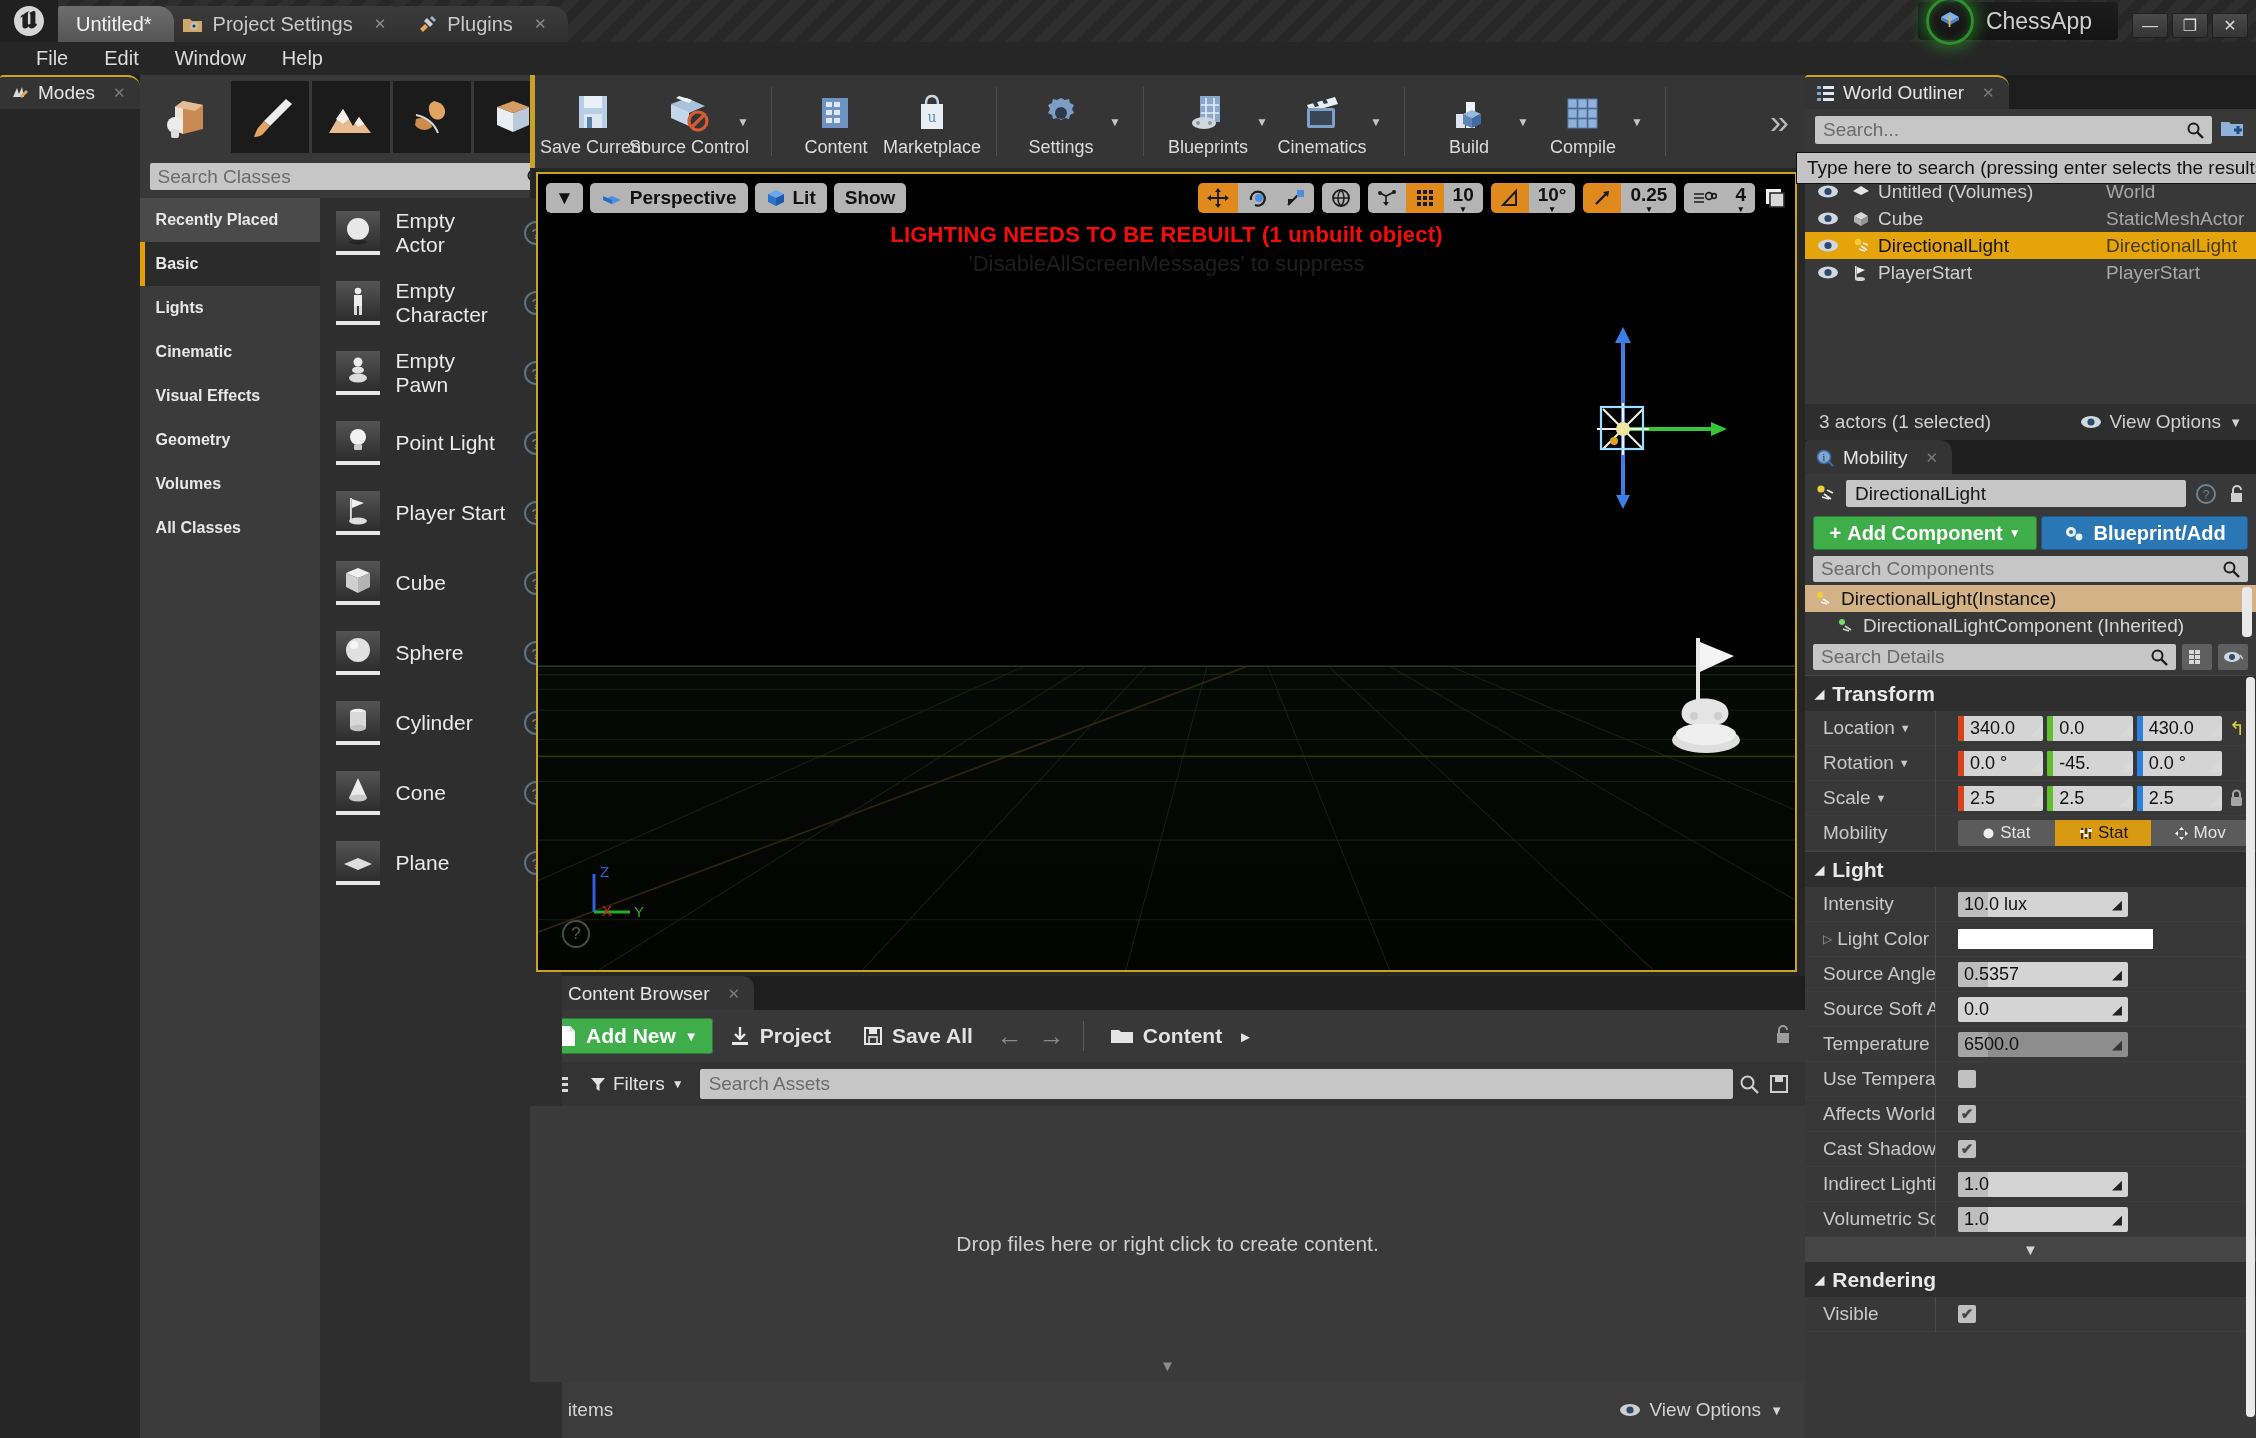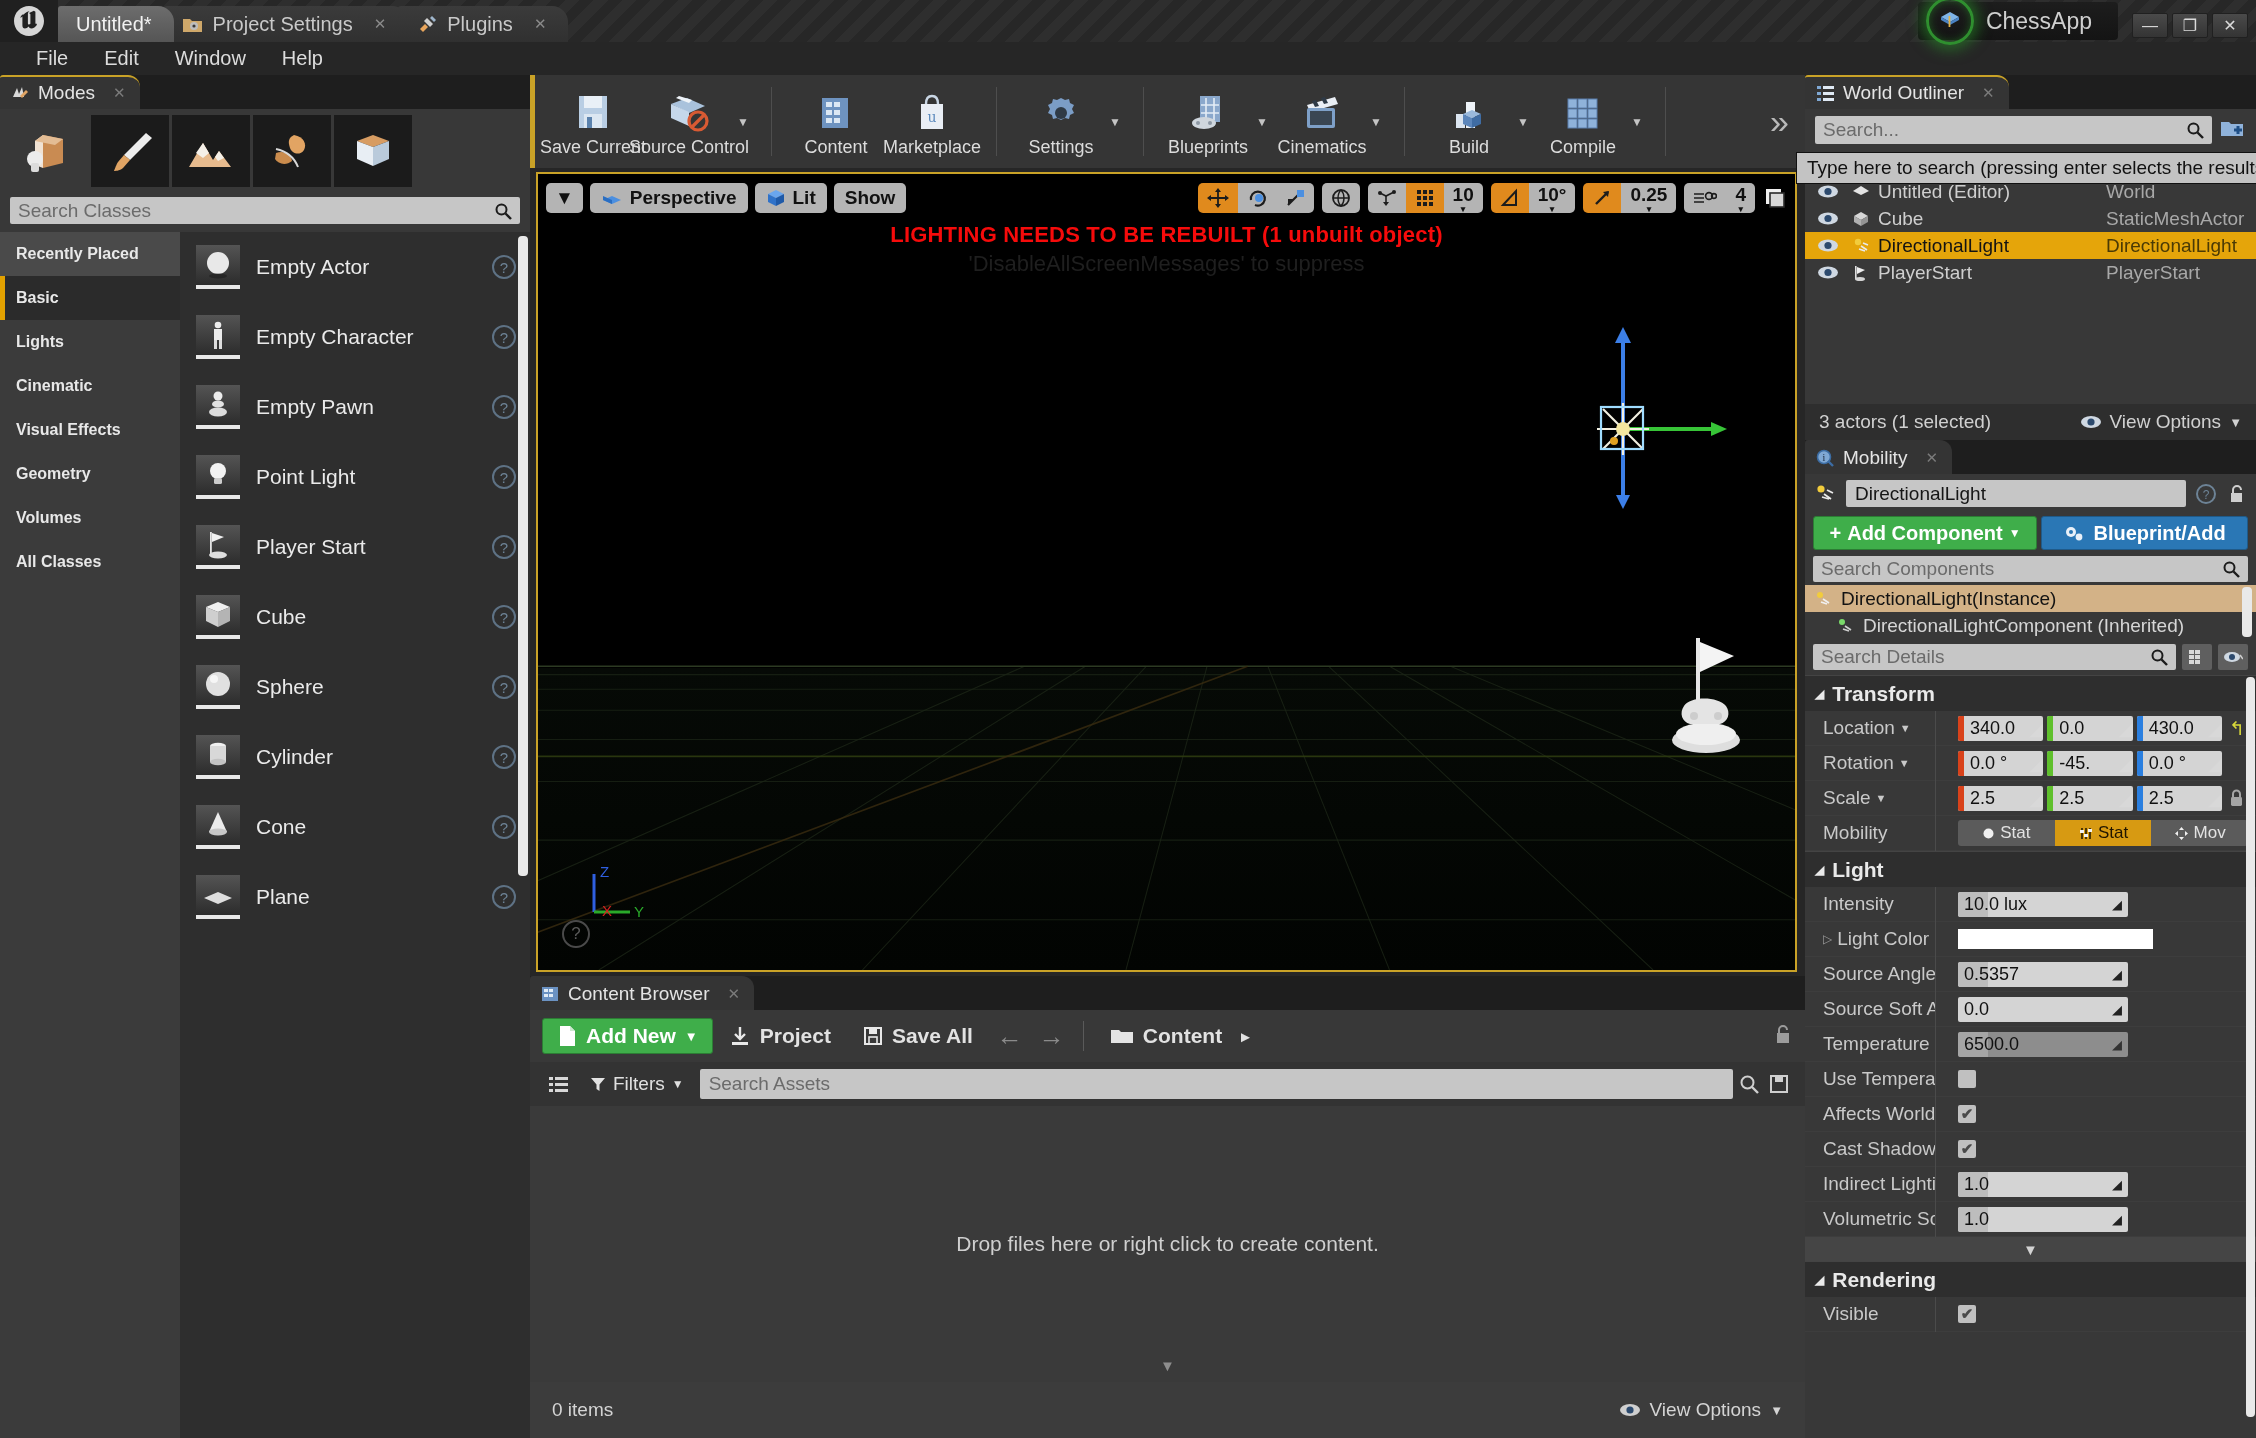--- a/index.html
+++ b/index.html
@@ -36,21 +36,21 @@
       display:flex; align-items:center; justify-content:center; color:#dadada; font-size:16px; border-radius:2px; }
 
   
   .menubar{ height:33px; background:#262626; display:flex; align-items:center; padding-left:18px; gap:0; }
   .menubar .mi{ padding:3px 18px; font-size:20px; color:#dcdcdc; }
 
   
   .body{ flex:1 1 auto; display:flex; min-height:0; }
 
   
-  .leftcol{ width:530px; flex:0 0 530px; display:flex; flex-direction:column; background:#262626; min-height:0; }
+  .leftcol{ width:530px; flex:0 0 530px; display:flex; flex-direction:row; background:#262626; min-height:0; }
   .paneltab{ height:34px; display:inline-flex; align-items:center; gap:8px; padding:0 14px 0 10px;
       background:#343434; border-top:2px solid #c9a227; border-radius:3px 12px 0 0; font-size:19px; color:#e4e4e4; }
   .paneltab .x{ color:#7b7b7b; font-size:15px; margin-left:10px; }
   .tabrow{ display:flex; align-items:flex-end; height:34px; background:#1e1e1e; }
   .modespanel{ background:#383838; flex:1 1 auto; display:flex; flex-direction:column; min-height:0; }
   .modeicons{ display:flex; gap:3px; padding:6px 10px 8px 10px; }
   .modeicon{ width:78px; height:72px; background:#1b1b1b; display:flex; align-items:center; justify-content:center; }
   .modeicon.sel{ background:#383838; }
   .searchbox{ margin:2px 10px 8px 10px; height:27px; background:#c6c6c6; display:flex; align-items:center;
       padding:0 8px; border-radius:2px; }
@@ -950,21 +950,21 @@
             <span class="eye">
                 <svg width="22" height="15" viewBox="0 0 22 15">
                   <ellipse cx="11" cy="7.5" rx="10" ry="6" fill="#cfd8e2"></ellipse>
                   <circle cx="11" cy="7.5" r="3.6" fill="#2c4a6e"></circle>
                 </svg>
               </span>
             <span class="lbl">
               <svg width="20" height="16" viewBox="0 0 20 16">
                   <path d="M10 2l8 5-8 4-8-4z" fill="#e4e4e4"></path>
                 </svg>
-              <span>Untitled (Editor)</span>
+              <span>Untitled (Volumes)</span>
             </span>
             <span class="ty">World</span>
           </div>
           <div class="orow">
             <span class="eye">
                 <svg width="22" height="15" viewBox="0 0 22 15">
                   <ellipse cx="11" cy="7.5" rx="10" ry="6" fill="#cfd8e2"></ellipse>
                   <circle cx="11" cy="7.5" r="3.6" fill="#2c4a6e"></circle>
                 </svg>
               </span>

